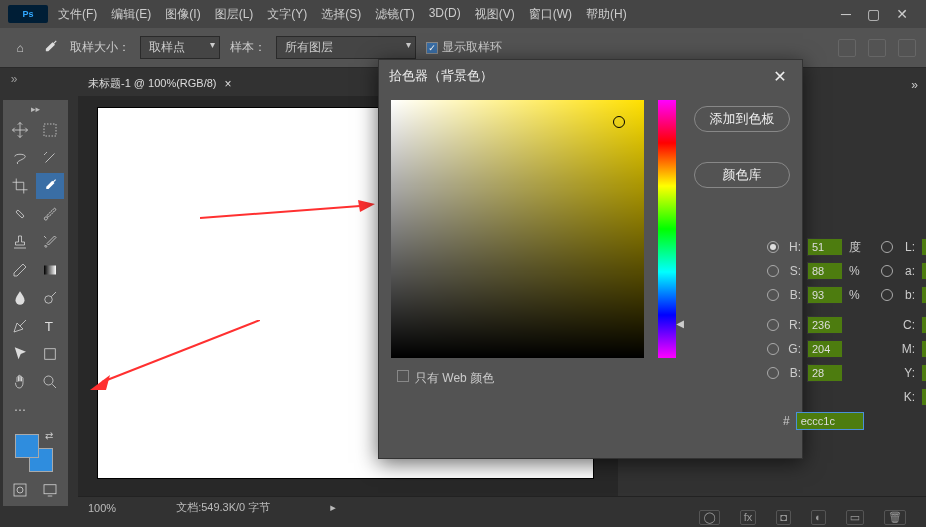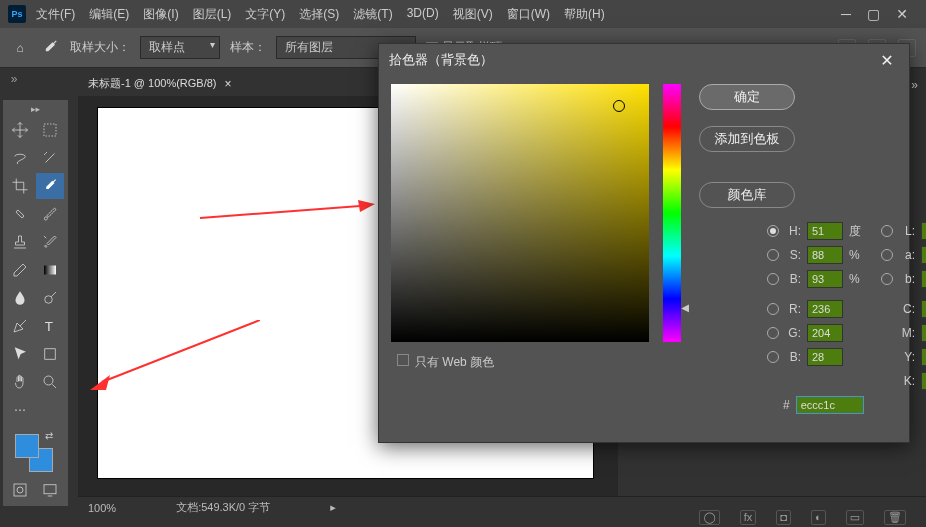--- a/index.html
+++ b/index.html
@@ -1,19 +1,19 @@
 <!DOCTYPE html>
 <html><head>
 <meta charset="utf-8">
 <style>
 * { margin: 0; padding: 0; box-sizing: border-box; font-family: "Microsoft YaHei", sans-serif; }
 body { background: #323232; width: 926px; height: 527px; overflow: hidden; position: relative; color: #ccc; font-size: 12px; }
 
 .titlebar { height: 28px; background: #454545; display: flex; align-items: center; padding: 0 8px; }
-.ps-logo { width: 18px; height: 18px; background: #001e36; color: #31a8ff; font-size: 9px; font-weight: bold; display: flex; align-items: center; justify-content: center; border-radius: 2px; margin-right: 10px; }
+.ps-logo { width: 40px; height: 18px; background: #001e36; color: #31a8ff; font-size: 9px; font-weight: bold; display: flex; align-items: center; justify-content: center; border-radius: 2px; margin-right: 10px; }
 .menu { display: flex; gap: 14px; flex: 1; }
 .menu-item { cursor: default; }
 .win-controls { display: flex; gap: 16px; padding-right: 10px; color: #ccc; font-size: 14px; }
 
 .optionsbar { height: 40px; background: #535353; display: flex; align-items: center; padding: 0 10px; gap: 10px; border-bottom: 1px solid #2a2a2a; }
 .tool-icon-sm { width: 20px; height: 20px; display: flex; align-items: center; justify-content: center; }
 .select-box { background: #454545; border: 1px solid #2a2a2a; padding: 2px 20px 2px 8px; position: relative; min-width: 80px; }
 .select-box::after { content: "▾"; position: absolute; right: 4px; top: 2px; font-size: 10px; }
 .checkbox { width: 12px; height: 12px; border: 1px solid #888; display: inline-flex; align-items: center; justify-content: center; margin-right: 4px; background: #3a6ea5; color: #fff; font-size: 9px; }
 .opt-right { margin-left: auto; display: flex; gap: 12px; }
@@ -39,21 +39,21 @@
 
 .canvas-area { position: absolute; left: 78px; top: 96px; width: 540px; height: 405px; background: #282828; }
 .canvas { position: absolute; left: 20px; top: 12px; width: 495px; height: 370px; background: #fff; box-shadow: 0 0 0 1px #000; }
 
 .arrow1 { position: absolute; left: 200px; top: 200px; width: 175px; height: 20px; }
 .arrow2 { position: absolute; left: 90px; top: 320px; width: 170px; height: 70px; }
 
 .statusbar { position: absolute; left: 78px; bottom: 9px; right: 0; height: 22px; background: #323232; display: flex; align-items: center; padding: 0 10px; gap: 60px; font-size: 11px; color: #bbb; border-top: 1px solid #222; }
 
 
-.dialog { position: absolute; left: 378px; top: 43px; width: 532px; height: 400px; background: #535353; border: 1px solid #333; box-shadow: 0 4px 20px rgba(0,0,0,0.6); }
+.dialog { position: absolute; left: 378px; top: 59px; width: 425px; height: 400px; background: #535353; border: 1px solid #333; box-shadow: 0 4px 20px rgba(0,0,0,0.6); }
 .dlg-title { height: 32px; display: flex; align-items: center; padding: 0 10px; color: #eee; font-size: 13px; }
 .dlg-close { margin-left: auto; font-size: 16px; cursor: default; width: 24px; text-align: center; }
 .dlg-body { padding: 8px 12px; display: flex; gap: 10px; }
 
 .colorfield { position: relative; width: 258px; height: 258px; background: linear-gradient(to top, #000, transparent), linear-gradient(to right, #fff, #ffe000); cursor: crosshair; }
 .cursor-ring { position: absolute; width: 12px; height: 12px; border: 1px solid #000; border-radius: 50%; left: 222px; top: 16px; }
 
 .hueslider { width: 18px; height: 258px; background: linear-gradient(to bottom, #ff00ff, #ff0000, #ffff00, #00ff00, #00ffff, #0000ff, #ff00ff); position: relative; margin-left: 4px; }
 .hue-arrow { position: absolute; right: -8px; top: 218px; font-size: 10px; color: #ccc; }
 
@@ -308,21 +308,20 @@
     <span class="dlg-close">✕</span>
   </div>
   <div class="dlg-body">
     <div class="colorfield">
       <div class="cursor-ring"></div>
     </div>
     <div class="hueslider">
       <div class="hue-arrow">◀</div>
     </div>
     <div class="buttons-col">
-      <div class="pill primary">确定</div>
       <div class="pill" style="margin-top:6px">添加到色板</div>
       <div class="pill" style="margin-top:20px">颜色库</div>
     </div>
   </div>
 
   <div class="webonly">
     <span class="chk"></span>
     <span>只有 Web 颜色</span>
   </div>
 

